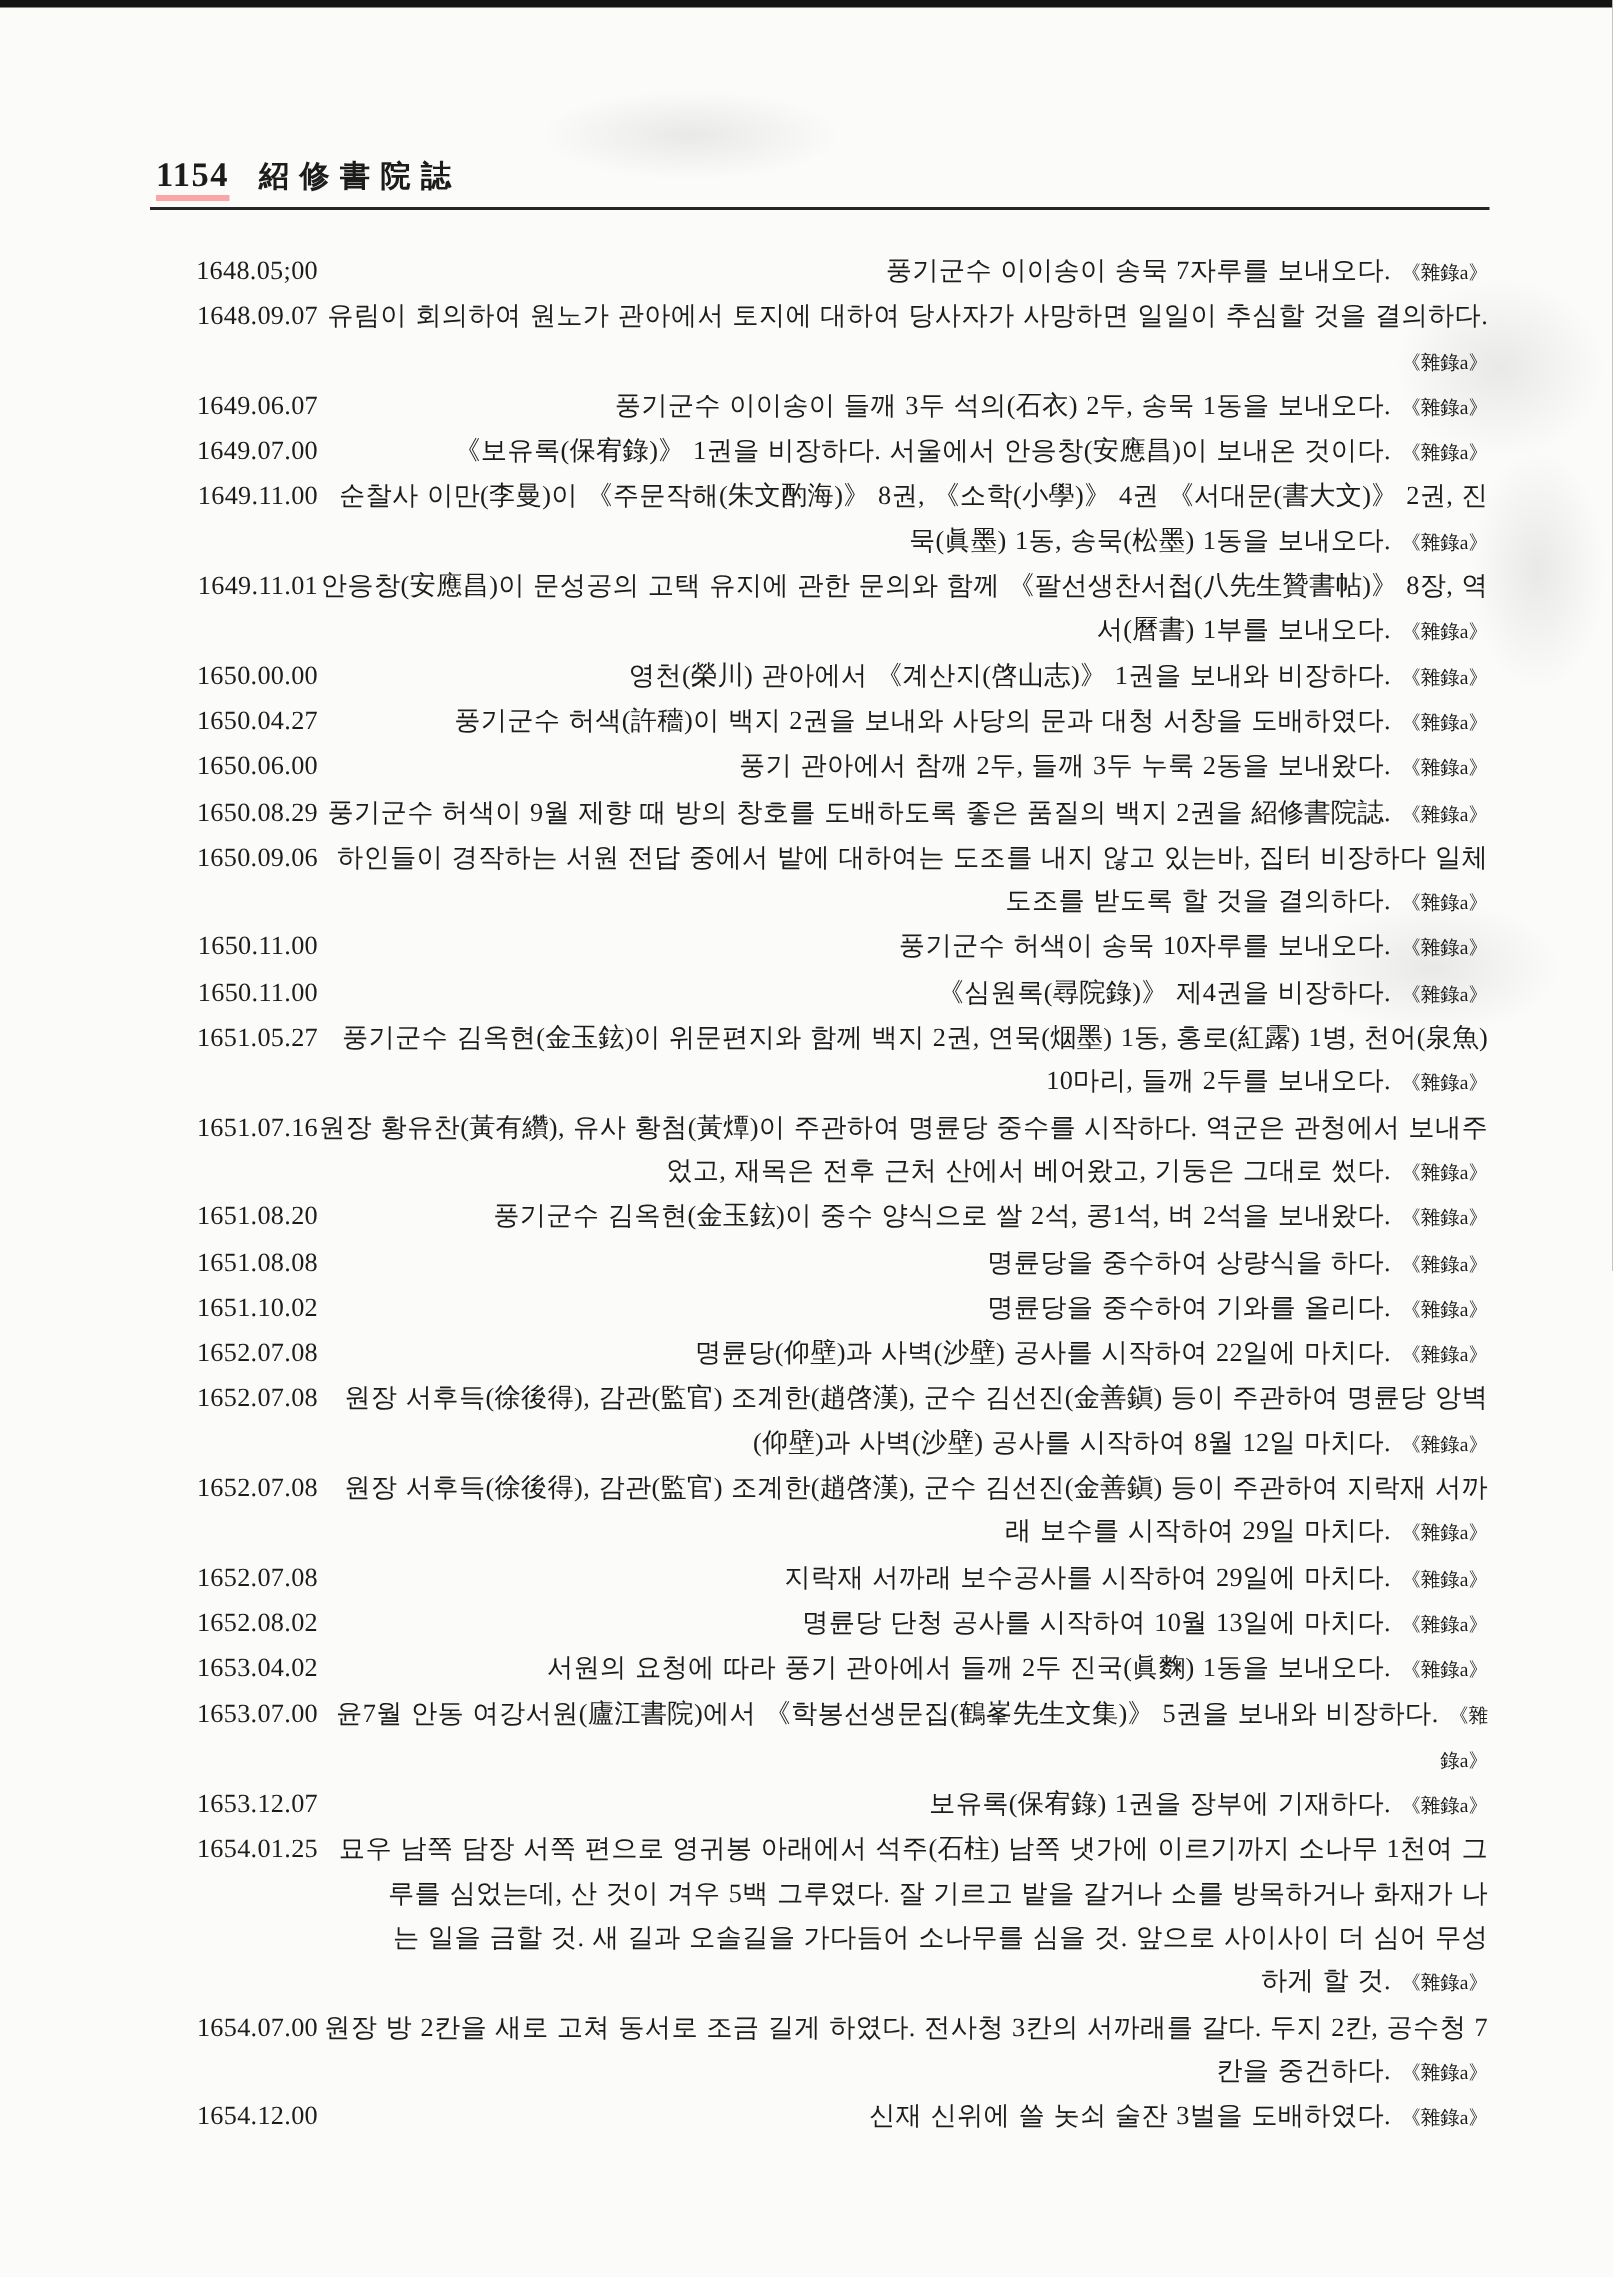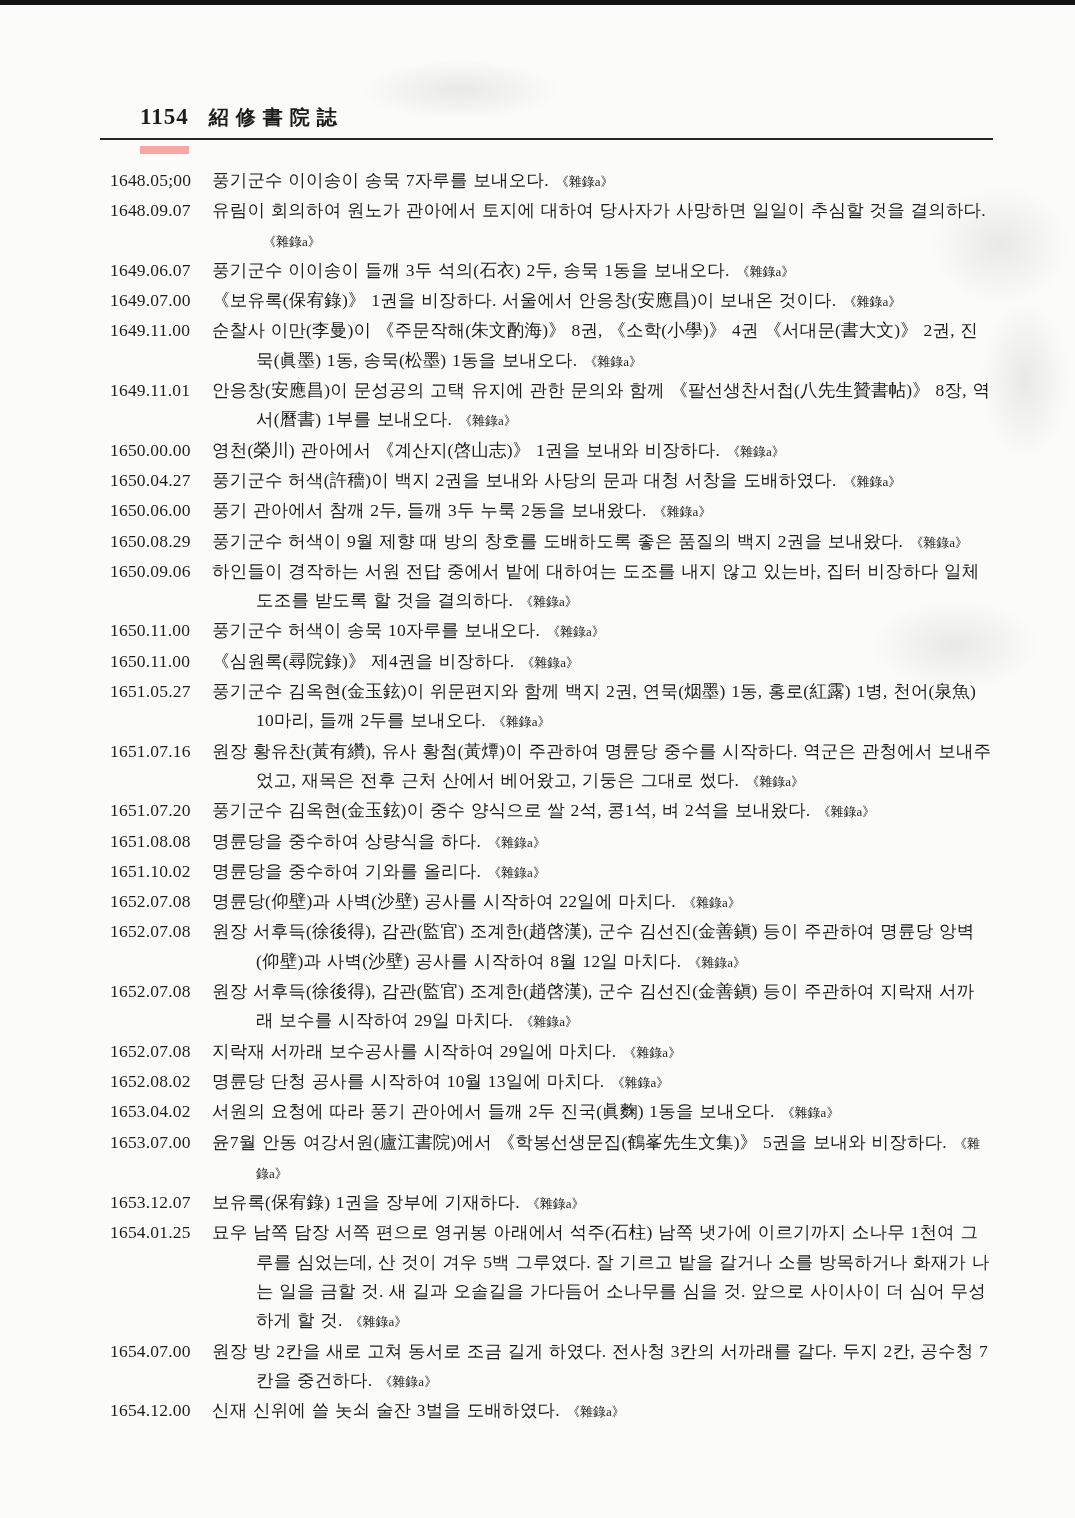--- a/index.html
+++ b/index.html
@@ -25,34 +25,34 @@
   .smudge-2{top:300px;left:980px;width:90px;height:160px;}
   .smudge-3{top:600px;left:870px;width:170px;height:90px;}
   .smudge-4{top:60px;left:360px;width:200px;height:60px;}
 
   .page-header{
     position:absolute;left:104px;top:104px;width:893px;
     display:flex;align-items:baseline;gap:20px;
   }
   .page-number{
     font-size:23px;font-weight:bold;letter-spacing:1px;
-    border-bottom:8px solid #fca5a5;padding-bottom:16px;line-height:26px;margin-left:36px;
+    border-bottom:4px solid #fca5a5;padding-bottom:0px;line-height:26px;
   }
   .book-title{
     font-size:20px;font-weight:600;letter-spacing:7px;line-height:26px;
   }
   .header-rule{
     position:absolute;left:100px;top:138px;width:893px;
     border-top:2px solid #262626;
   }
 
   .entries{
     position:absolute;left:110px;top:166px;width:882px;
   }
-  .entry{display:flex;align-items:flex-start;}
+  .entry{display:flex;align-items:flex-start;text-align:right;}
   .entry .date{
     flex:0 0 102px;
     font-size:17.5px;line-height:29.3px;letter-spacing:0.2px;
     white-space:nowrap;
   }
   .entry .body{
     flex:1;
     font-size:17.5px;line-height:29.3px;
     padding-left:44px;text-indent:-44px;
     letter-spacing:0.2px;
@@ -111,21 +111,21 @@
       <div class="entry">
         <span class="date">1650.04.27</span>
         <div class="body"><span class="text">풍기군수 허색(許穡)이 백지 2권을 보내와 사당의 문과 대청 서창을 도배하였다.</span><span class="cite">《雜錄a》</span></div>
       </div>
       <div class="entry">
         <span class="date">1650.06.00</span>
         <div class="body"><span class="text">풍기 관아에서 참깨 2두, 들깨 3두 누룩 2동을 보내왔다.</span><span class="cite">《雜錄a》</span></div>
       </div>
       <div class="entry">
         <span class="date">1650.08.29</span>
-        <div class="body"><span class="text">풍기군수 허색이 9월 제향 때 방의 창호를 도배하도록 좋은 품질의 백지 2권을 보내왔다.</span><span class="cite">《雜錄a》</span></div>
+        <div class="body"><span class="text">풍기군수 허색이 9월 제향 때 방의 창호를 도배하도록 좋은 품질의 백지 2권을 紹修書院誌.</span><span class="cite">《雜錄a》</span></div>
       </div>
       <div class="entry">
         <span class="date">1650.09.06</span>
         <div class="body"><span class="text">하인들이 경작하는 서원 전답 중에서 밭에 대하여는 도조를 내지 않고 있는바, 집터 비장하다 일체 도조를 받도록 할 것을 결의하다.</span><span class="cite">《雜錄a》</span></div>
       </div>
       <div class="entry">
         <span class="date">1650.11.00</span>
         <div class="body"><span class="text">풍기군수 허색이 송묵 10자루를 보내오다.</span><span class="cite">《雜錄a》</span></div>
       </div>
       <div class="entry">
@@ -134,21 +134,21 @@
       </div>
       <div class="entry">
         <span class="date">1651.05.27</span>
         <div class="body"><span class="text">풍기군수 김옥현(金玉鉉)이 위문편지와 함께 백지 2권, 연묵(烟墨) 1동, 홍로(紅露) 1병, 천어(泉魚) 10마리, 들깨 2두를 보내오다.</span><span class="cite">《雜錄a》</span></div>
       </div>
       <div class="entry">
         <span class="date">1651.07.16</span>
         <div class="body"><span class="text">원장 황유찬(黃有纘), 유사 황첨(黃燂)이 주관하여 명륜당 중수를 시작하다. 역군은 관청에서 보내주었고, 재목은 전후 근처 산에서 베어왔고, 기둥은 그대로 썼다.</span><span class="cite">《雜錄a》</span></div>
       </div>
       <div class="entry">
-        <span class="date">1651.07.20</span>
+        <span class="date">1651.08.20</span>
         <div class="body"><span class="text">풍기군수 김옥현(金玉鉉)이 중수 양식으로 쌀 2석, 콩1석, 벼 2석을 보내왔다.</span><span class="cite">《雜錄a》</span></div>
       </div>
       <div class="entry">
         <span class="date">1651.08.08</span>
         <div class="body"><span class="text">명륜당을 중수하여 상량식을 하다.</span><span class="cite">《雜錄a》</span></div>
       </div>
       <div class="entry">
         <span class="date">1651.10.02</span>
         <div class="body"><span class="text">명륜당을 중수하여 기와를 올리다.</span><span class="cite">《雜錄a》</span></div>
       </div>

